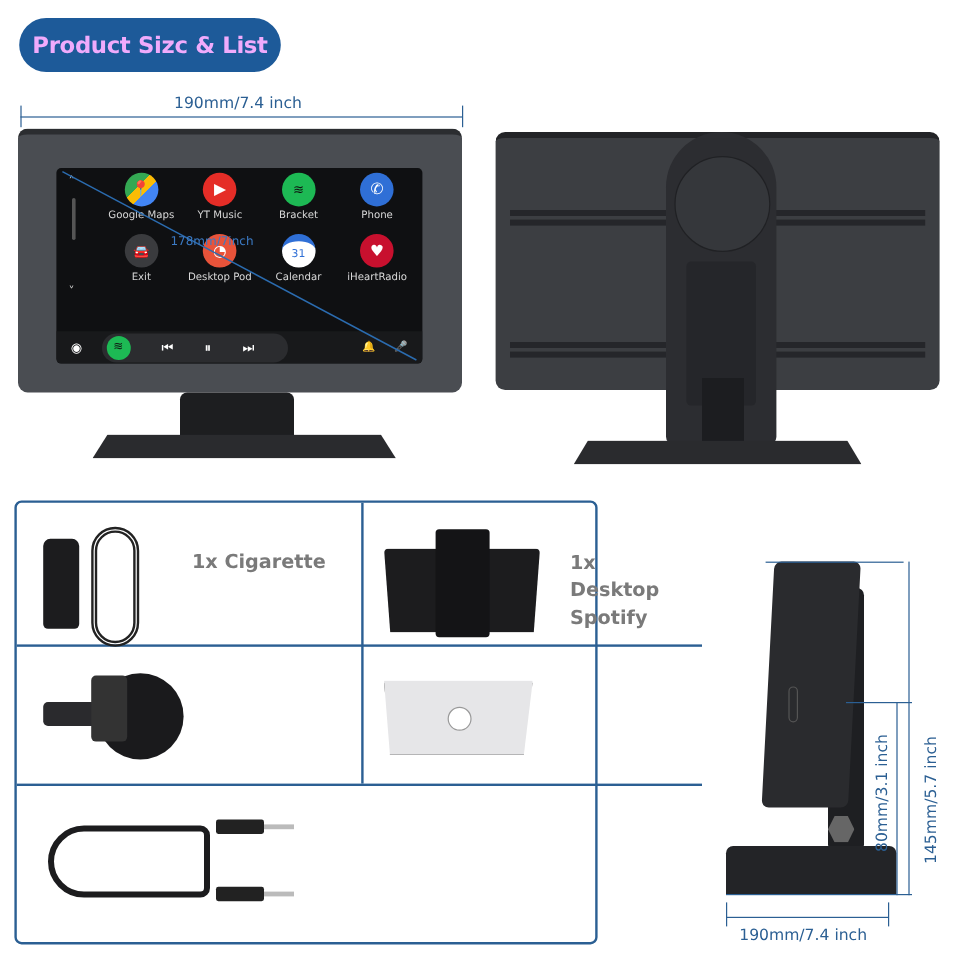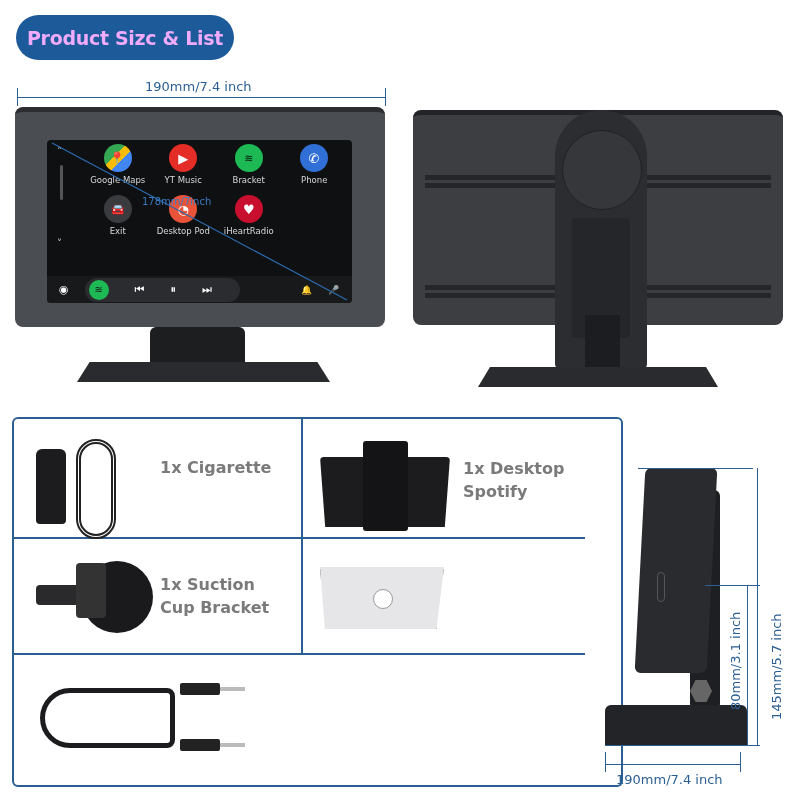--- a/index.html
+++ b/index.html
@@ -21,21 +21,21 @@
 .glyph{color:#fff;font-size:11px}
 .stand{left:150px;top:327px;width:95px;height:40px;background:#1d1e20;border-radius:6px 6px 0 0}
 .base{left:77px;top:362px;width:253px;height:20px;background:#2a2b2e;clip-path:polygon(5% 0,95% 0,100% 100%,0 100%)}
 
 .back{left:413px;top:110px;width:370px;height:215px;background:#3c3e42;border-radius:8px;border-top:5px solid #232427}
 .back .stripe{position:absolute;left:12px;right:12px;height:5px;background:#25262a}
 .back-col{left:555px;top:110px;width:92px;height:260px;background:#2c2d31;border-radius:46px 46px 6px 6px}
 .back-circle{left:562px;top:130px;width:80px;height:80px;border-radius:50%;background:#35373b;border:1px solid #202124}
 .back-base{left:478px;top:367px;width:240px;height:20px;background:#2a2b2e;clip-path:polygon(5% 0,95% 0,100% 100%,0 100%)}
 
-.listbox{left:12px;top:417px;width:611px;height:370px;border:2px solid #2b5f93;border-radius:6px}
+.listbox{left:12px;top:417px;width:486px;height:370px;border:2px solid #2b5f93;border-radius:6px}
 .cell{position:absolute;border-color:#2b5f93;border-style:solid;border-width:0}
 .item-label{position:absolute;color:#7a7a7a;font-weight:bold;font-size:16px;line-height:23px;font-family:"DejaVu Sans",sans-serif}
 
 .side-body{left:640px;top:468px;width:72px;height:205px;background:#2a2b2e;border-radius:6px;transform:skewX(-3deg)}
 .side-arm{left:690px;top:490px;width:30px;height:220px;background:#1e1f22;border-radius:6px}
 .side-base{left:605px;top:705px;width:142px;height:40px;background:#232427;border-radius:6px 6px 0 0}
 </style>
 </head>
 <body>
 
@@ -70,20 +70,26 @@
           <div class="ic" style="background:#2f6fd6">✆</div>
           <span>Phone</span>
         </div>
       <div class="app">
           <div class="ic" style="background:#3a3b3e;font-size:11px">🚘</div>
           <span>Exit</span>
         </div>
       <div class="app">
           <div class="ic" style="background:#e8533a">◔</div>
           <span>Desktop Pod</span>
+        </div>
+      <div class="app">
+          <div class="ic" style="background:#fff;color:#2f6fd6;font-size:10px;border-radius:50%;border-top:6px solid #2f6fd6">
+            <span style="color:#2f6fd6;font-size:9px">31</span>
+          </div>
+          <span>Calendar</span>
         </div>
       <div class="app">
           <div class="ic" style="background:#c8102e">♥</div>
           <span>iHeartRadio</span>
         </div>
     </div>
     <div class="bar">
       <span class="glyph">◉</span>
       <div class="pill">
         <div style="width:20px;height:20px;border-radius:50%;background:#1db954;display:flex;align-items:center;justify-content:center;font-size:10px;color:#111">≋</div>
@@ -126,34 +132,30 @@
     <div class="abs" style="left:40px;top:0;width:40px;height:100px;border:5px double #222;border-radius:20px"></div>
   </div>
   <div class="item-label" style="left:146px;top:37px">
       <div>1x Cigarette</div>
     </div>
 
   <div class="abs" style="left:306px;top:18px">
     <div class="abs" style="left:0;top:20px;width:130px;height:70px;background:#1c1c1e;clip-path:polygon(0 0,100% 0,96% 100%,4% 100%);border-radius:4px"></div>
     <div class="abs" style="left:43px;top:4px;width:45px;height:90px;background:#141416;border-radius:3px"></div>
   </div>
-  <div class="item-label" style="left:449px;top:38px">
+  <div class="item-label" style="left:461px;top:38px">
       <div>1x Desktop</div>
       <div>Spotify</div>
     </div>
 
   <div class="abs" style="left:22px;top:134px">
     <div class="abs" style="left:45px;top:8px;width:72px;height:72px;border-radius:50%;background:#1a1a1c"></div>
     <div class="abs" style="left:0;top:32px;width:60px;height:20px;background:#2a2a2d;border-radius:4px"></div>
     <div class="abs" style="left:40px;top:10px;width:30px;height:55px;background:#333;border-radius:4px"></div>
   </div>
-  <div class="item-label" style="left:146px;top:154px">
-      <div>1x Suction</div>
-      <div>Cup Bracket</div>
-    </div>
 
   <div class="abs" style="left:306px;top:148px">
     <div class="abs" style="left:0;top:0;width:124px;height:62px;background:#e6e6e8;clip-path:polygon(0 0,100% 0,94% 100%,4% 100%);box-shadow:0 2px 0 #333"></div>
     <div class="abs" style="left:53px;top:22px;width:20px;height:20px;border-radius:50%;background:#fff;border:1px solid #999"></div>
   </div>
 
   <div class="abs" style="left:26px;top:264px">
     <div class="abs" style="left:0;top:5px;width:135px;height:60px;border:5px solid #1c1c1e;border-radius:30px 8px 8px 30px"></div>
     <div class="abs" style="left:140px;top:0;width:40px;height:12px;background:#222;border-radius:2px"></div>
     <div class="abs" style="left:180px;top:4px;width:25px;height:4px;background:#bbb"></div>

